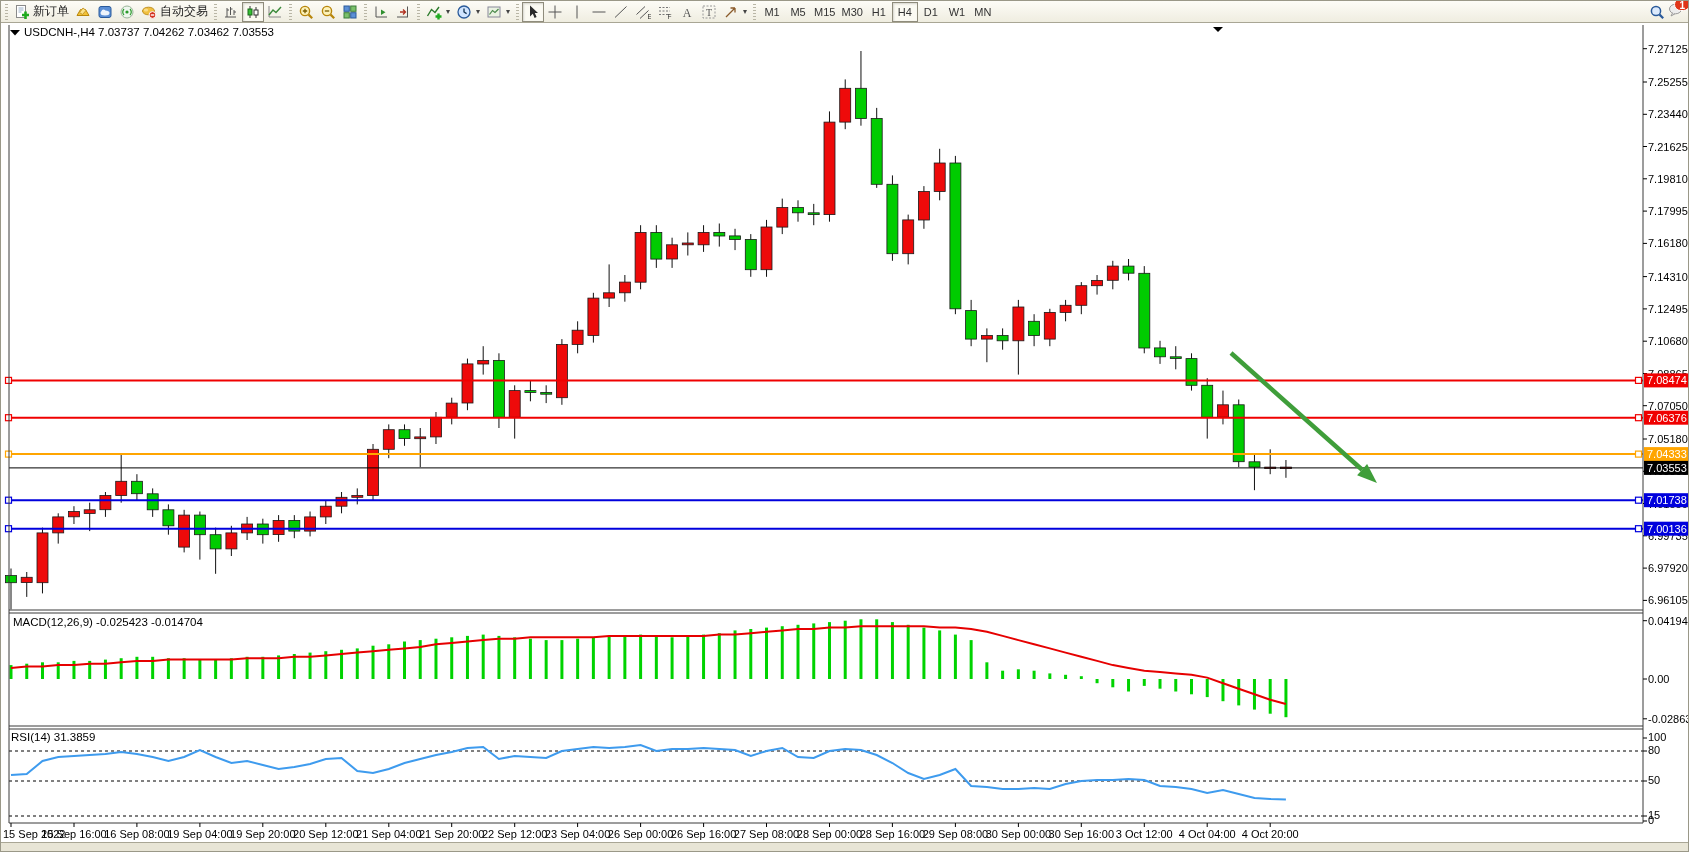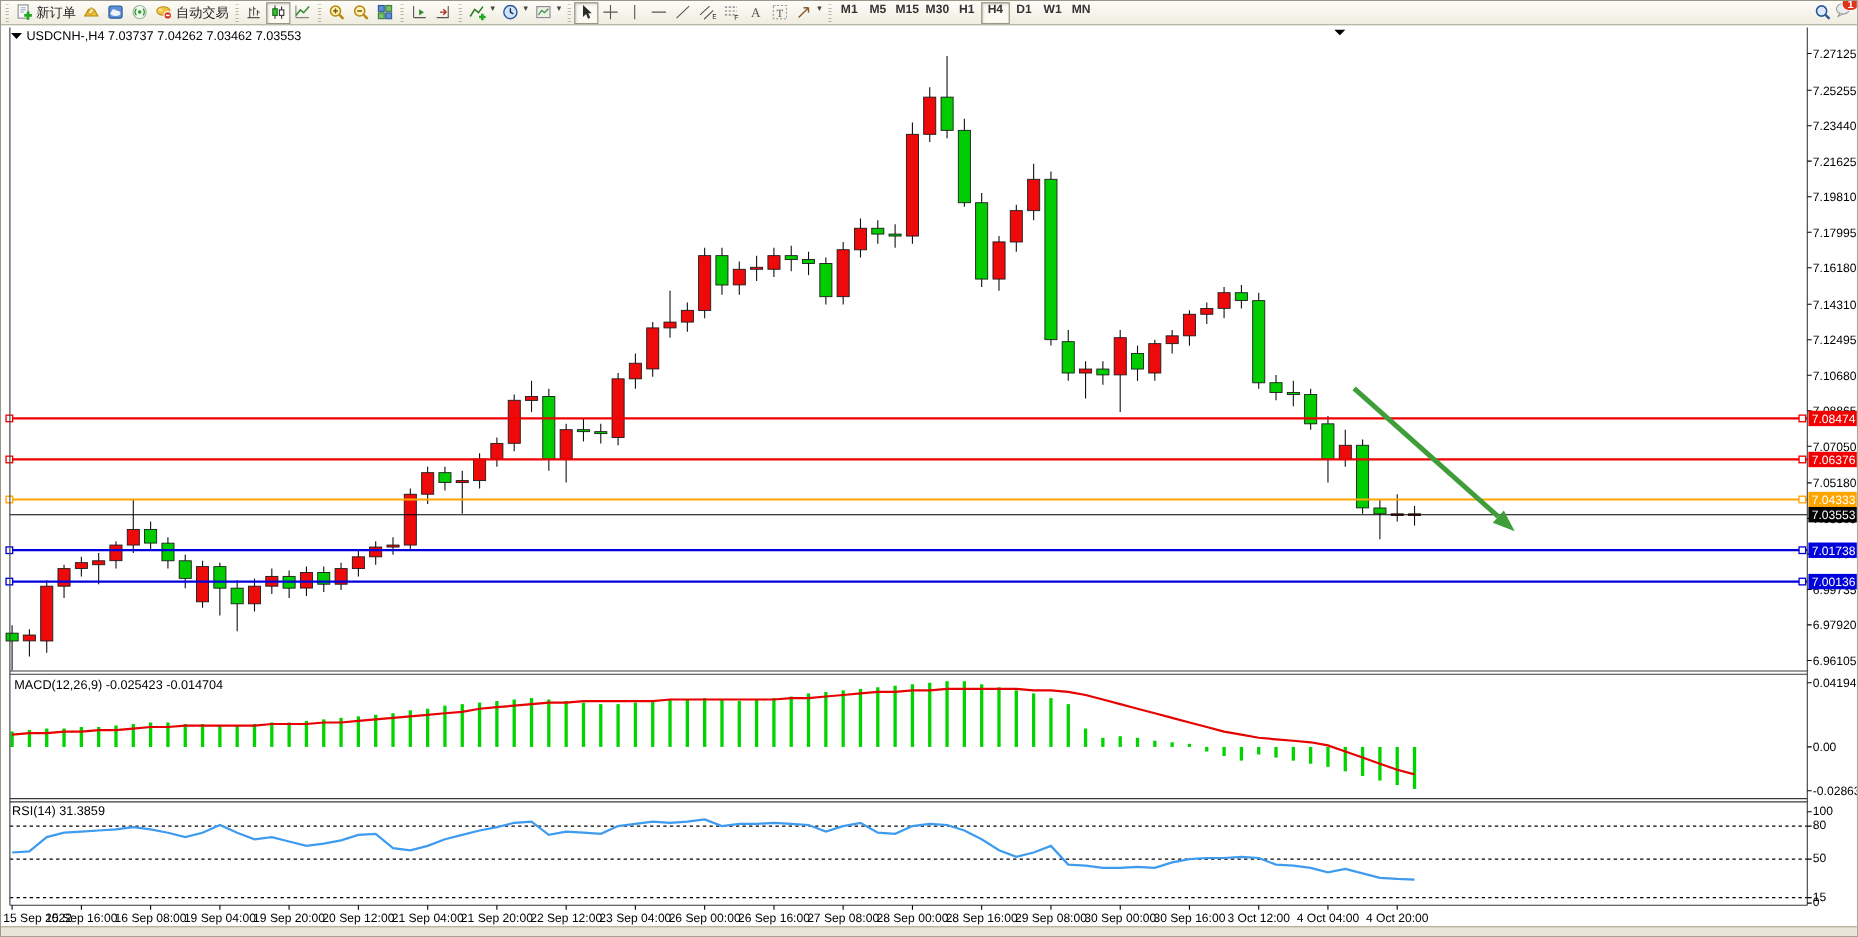--- a/index.html
+++ b/index.html
@@ -8,28 +8,28 @@
     font-family:"Liberation Sans","DejaVu Sans",sans-serif;overflow:hidden;
     border:1px solid #9a9888;}
   
   .toolbar{position:absolute;top:0;left:0;width:1689px;height:22px;
     background:linear-gradient(#fdfcf7,#efede0);
     border-bottom:1px solid #a9a695;display:flex;align-items:center;
     padding-left:2px;z-index:5;}
   .tgroup{display:flex;align-items:center;height:22px;padding:0 1px;}
   .tgroup::before{content:"";width:3px;height:16px;margin:0 3px 0 1px;
     background:repeating-linear-gradient(to bottom,#b9b6a6 0 1px,transparent 1px 3px);}
-  .tbtn{display:flex;align-items:flex-start;gap:3px;height:20px;min-width:22px;
+  .tbtn{display:flex;align-items:center;gap:3px;height:20px;min-width:22px;
     padding:0 2px;border:1px solid transparent;background:transparent;
     font-family:inherit;font-size:12px;color:#222;cursor:default;}
   .tbtn.active{background:#fbfaf2;border:1px solid #8f8c7c;box-shadow:inset 1px 1px 2px rgba(0,0,0,.15);}
   .tlabel{white-space:nowrap;font-size:12px;}
   .caret{font-size:8px;color:#444;margin-left:1px;}
   .ic{width:16px;height:16px;display:inline-block;line-height:0;}
-  .tf{font-size:11px;font-weight:bold;color:#333;min-width:26px;justify-content:center;}
+  .tf{font-size:11px;font-weight:normal;color:#333;min-width:26px;justify-content:center;}
   .tspacer{flex:1;}
   .chatwrap{position:relative;margin-right:6px;}
   .badge{position:absolute;top:-4px;right:-6px;background:#e03518;color:#fff;
     border-radius:8px;font-size:10px;font-weight:bold;padding:0 4px;height:13px;
     line-height:13px;border:1px solid #fff;}
   
   #chart{position:absolute;top:22px;left:0;}
   
   .statusstrip{position:absolute;left:0;bottom:0;width:1689px;height:9px;
     background:#e8e5d6;border-top:1px solid #a9a695;z-index:4;}

